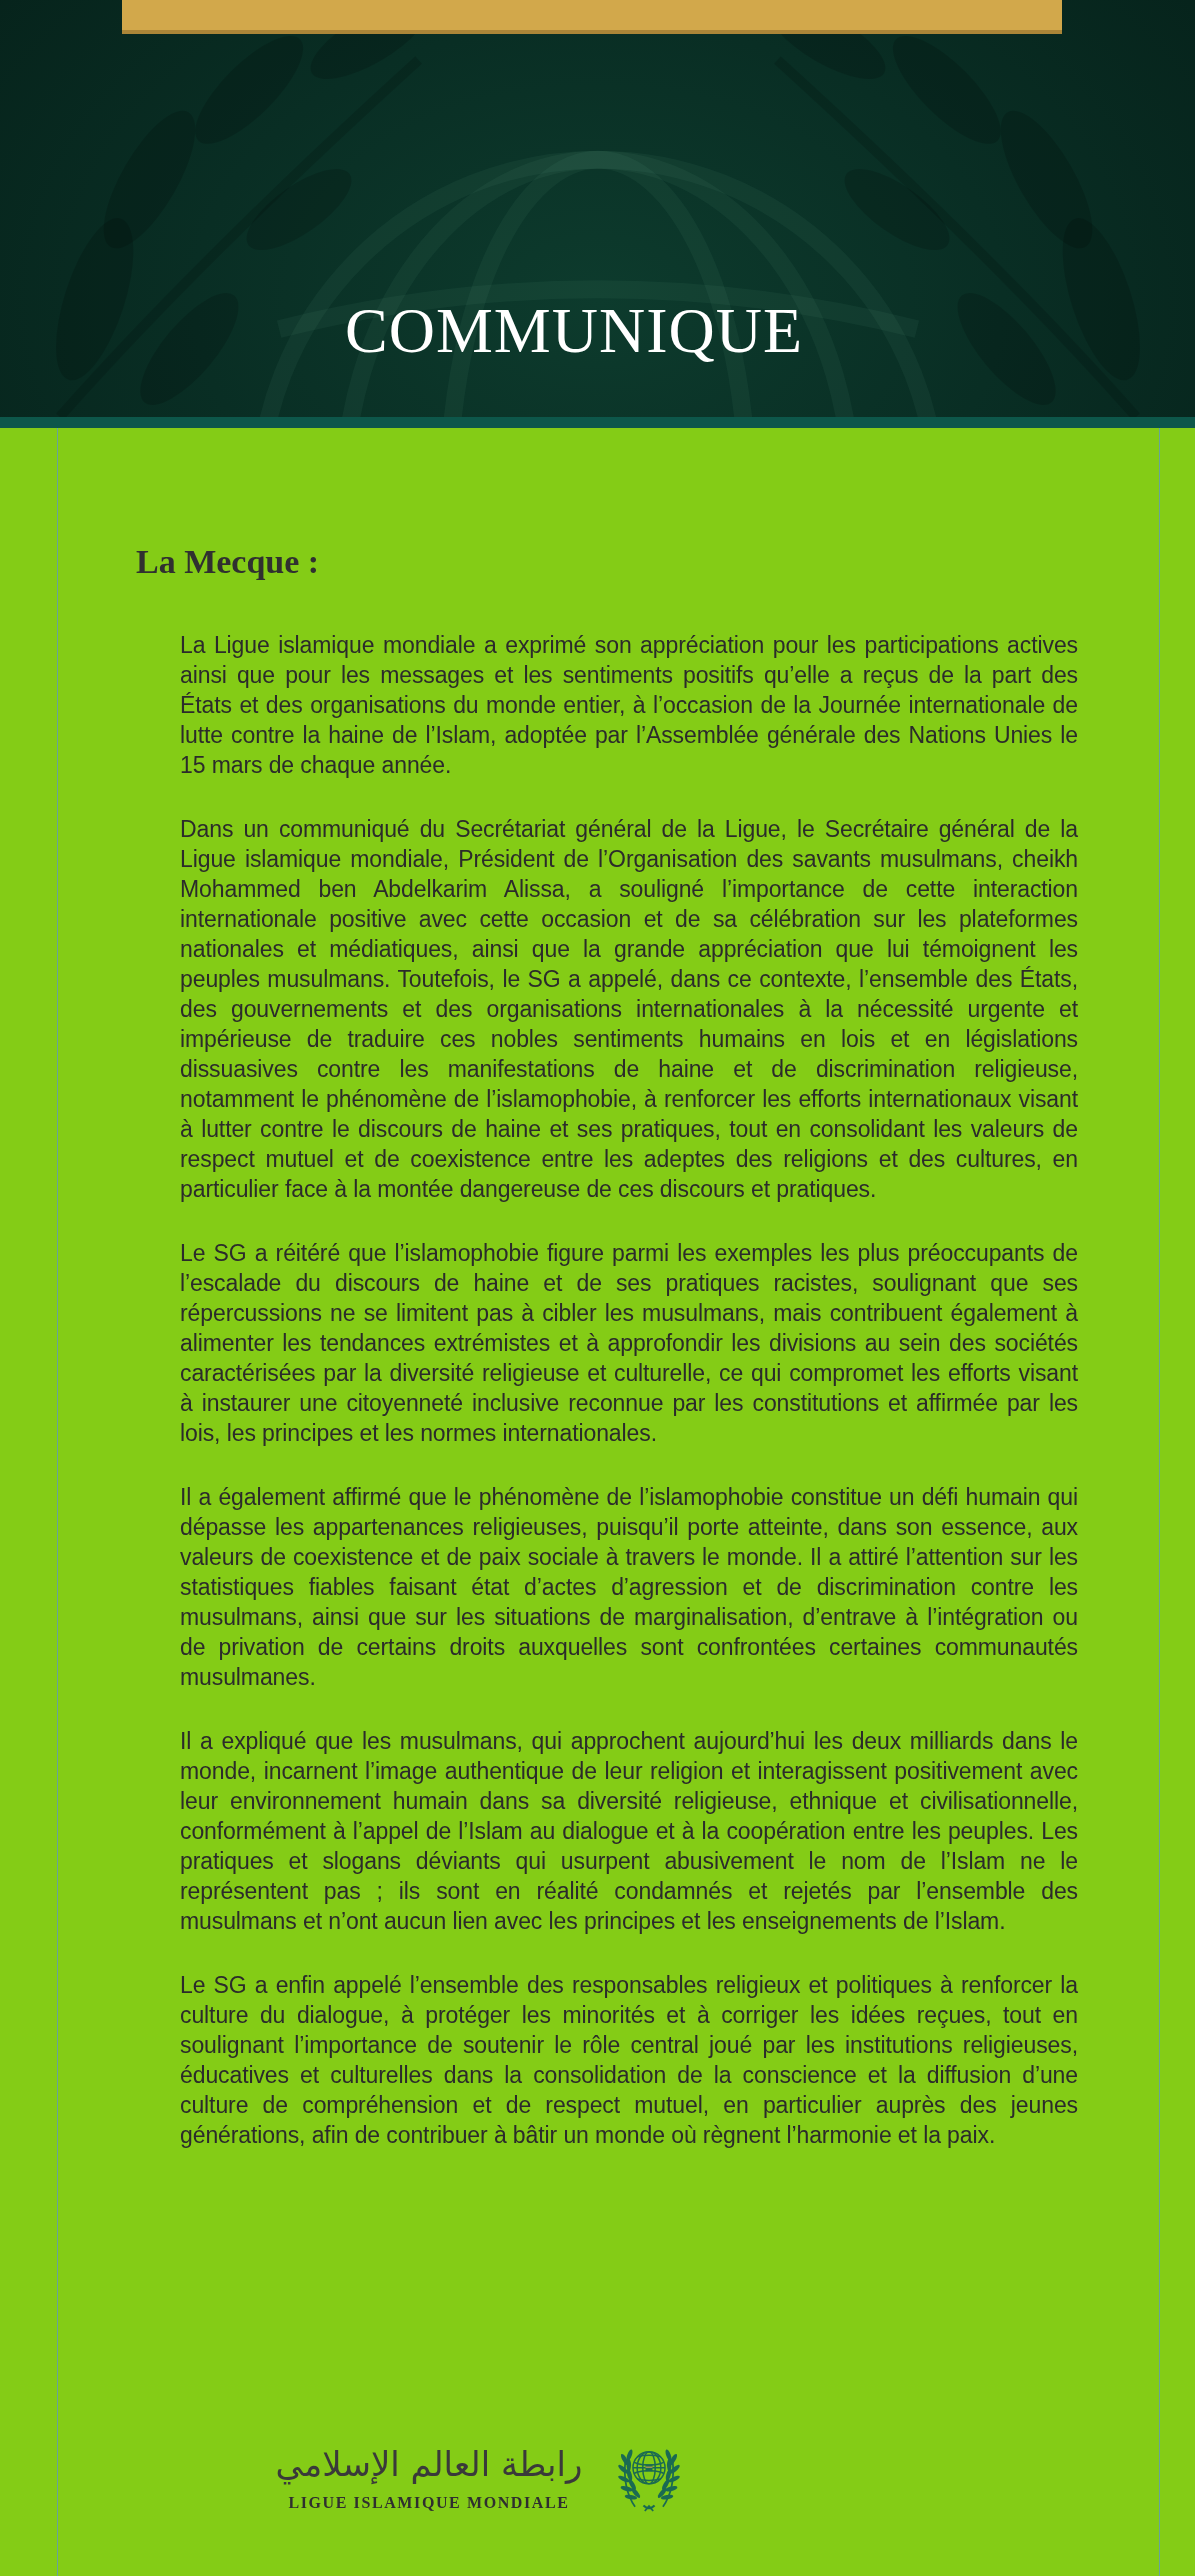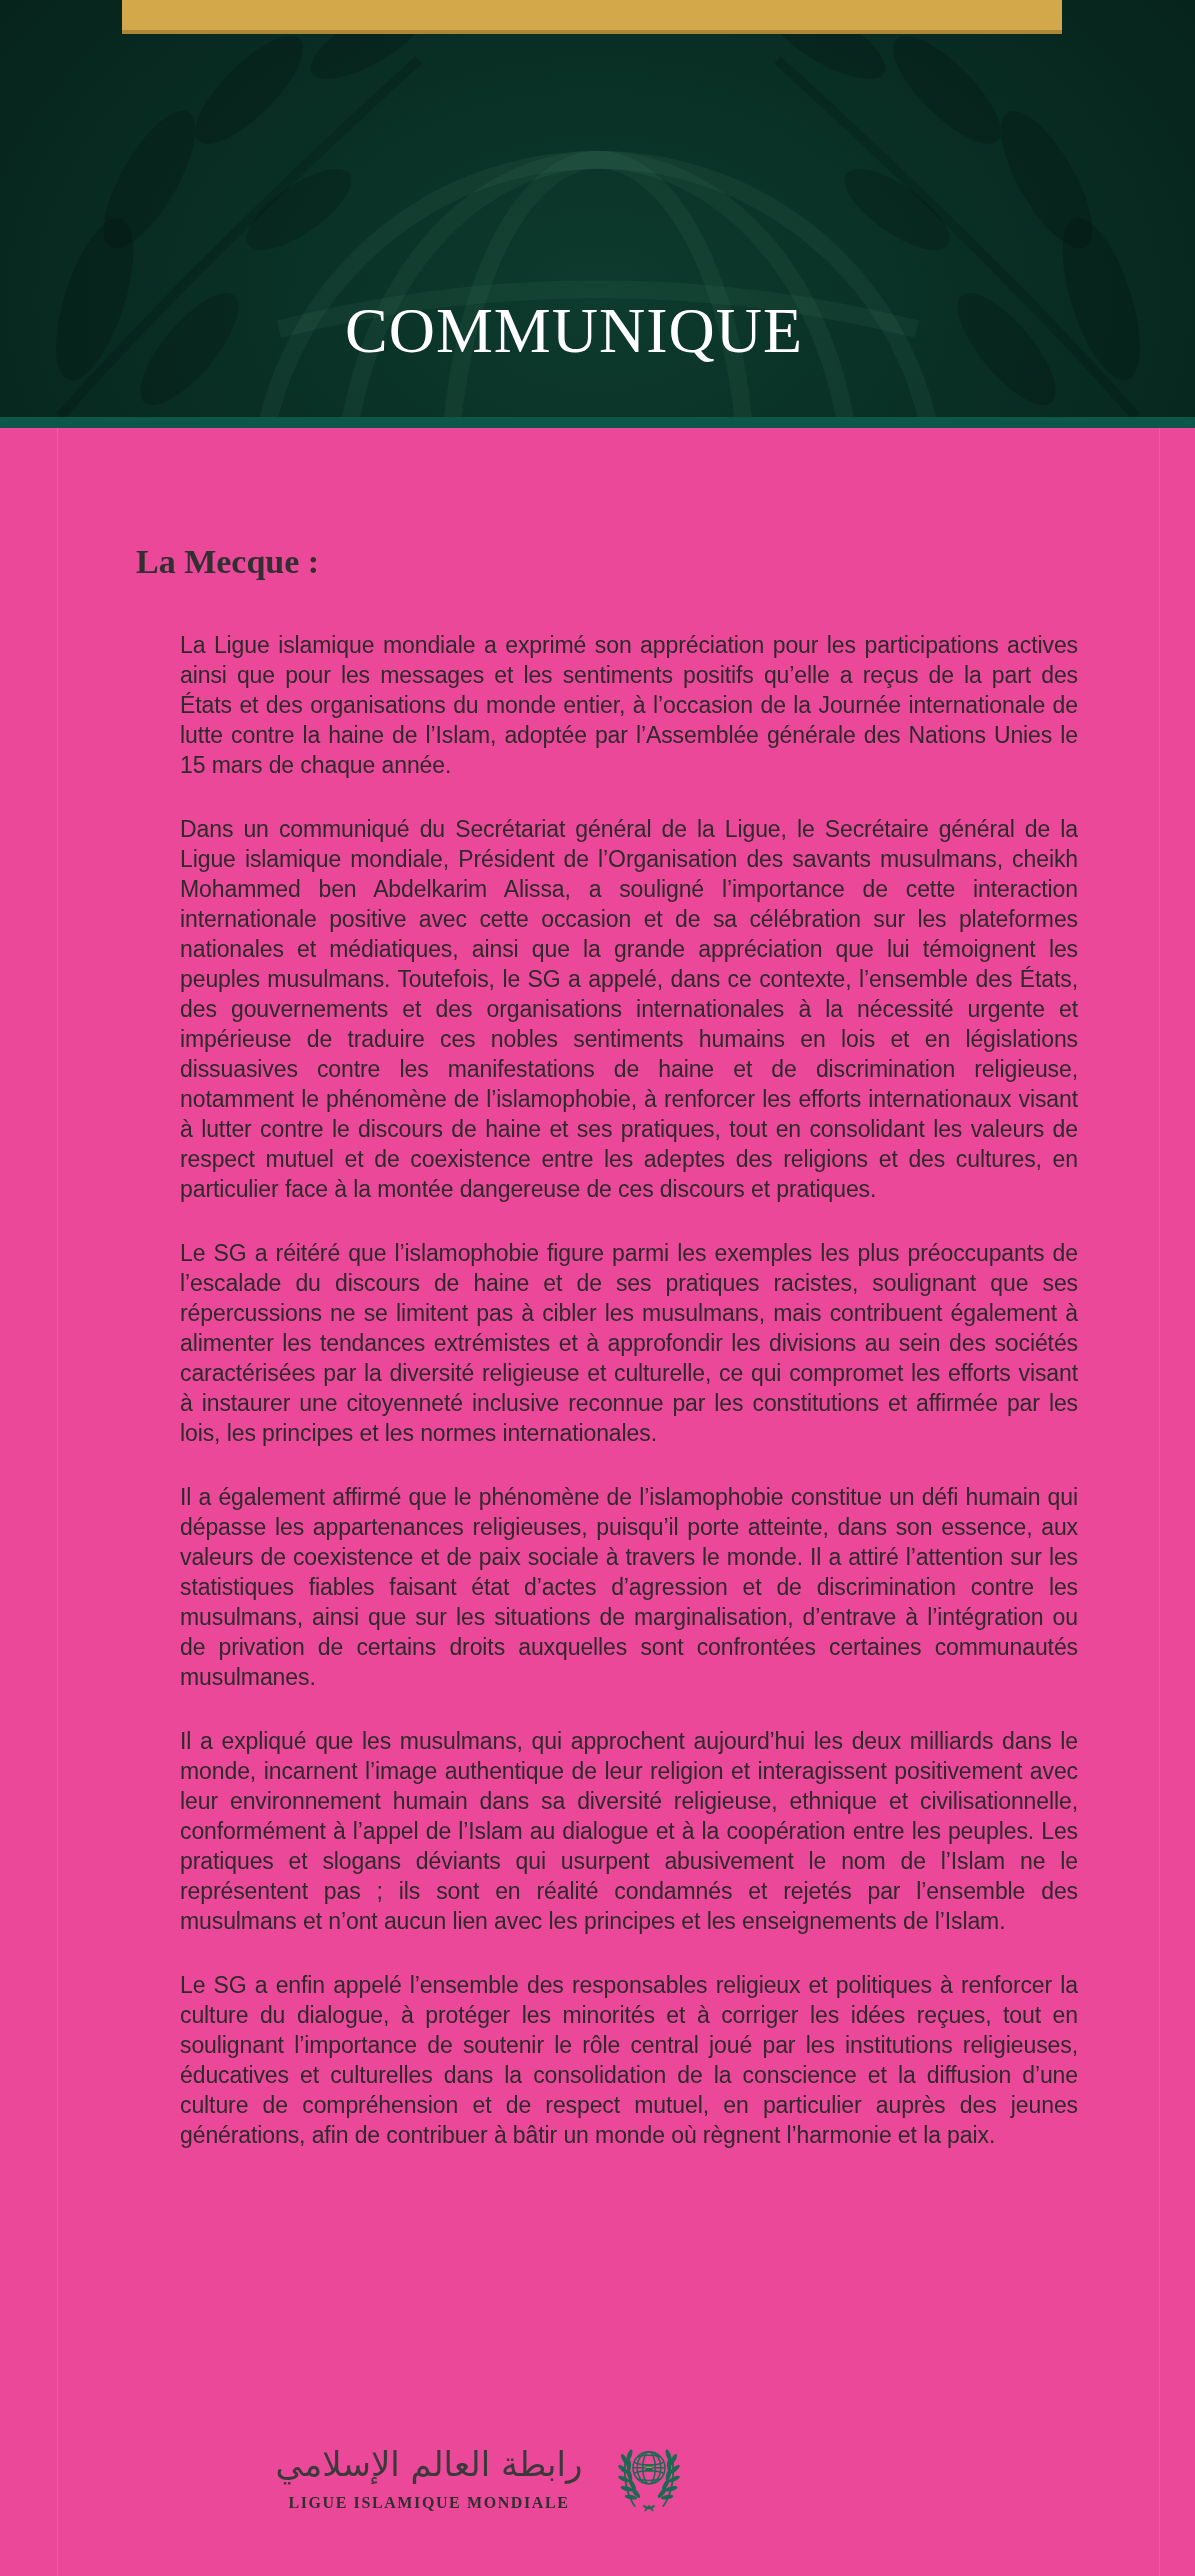--- a/index.html
+++ b/index.html
@@ -24,21 +24,21 @@
     text-align:center; color:#ffffff;
     font-family:"Liberation Serif", serif; font-weight:400;
     font-size:64px; letter-spacing:1px; line-height:1.0;
   }
   .teal-strip {
     position:absolute; top:417px; left:0; width:1196px; height:11px;
     background:#0d574a;
   }
 
   
-  .content { position:absolute; top:428px; left:0; right:0; bottom:0; background:#ec4899; }
+  .content { position:absolute; top:428px; left:0; right:0; bottom:0; background:#84cc16; }
   .side-line { position:absolute; top:0; bottom:0; width:1px; background:#67a39a; }
   .side-line.left  { left:57px; }
   .side-line.right { left:1159px; }
 
   .inner { position:absolute; left:136px; top:0; width:942px; }
   .city-heading {
     margin:114px 0 0 0;
     font-family:"Liberation Serif", serif; font-weight:700;
     font-size:34px; color:#303030; line-height:40px;
   }

